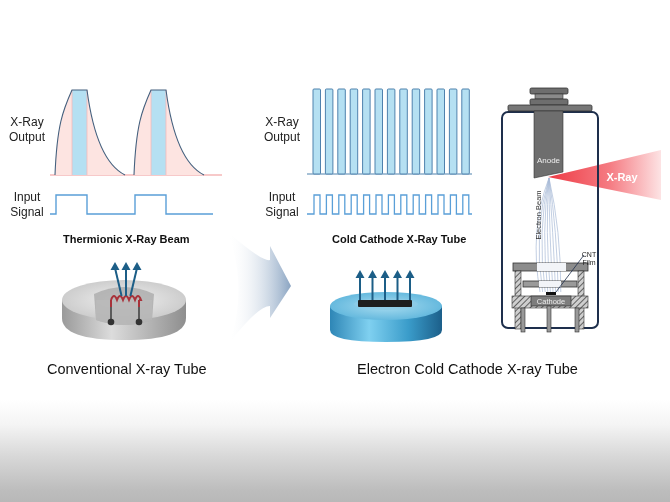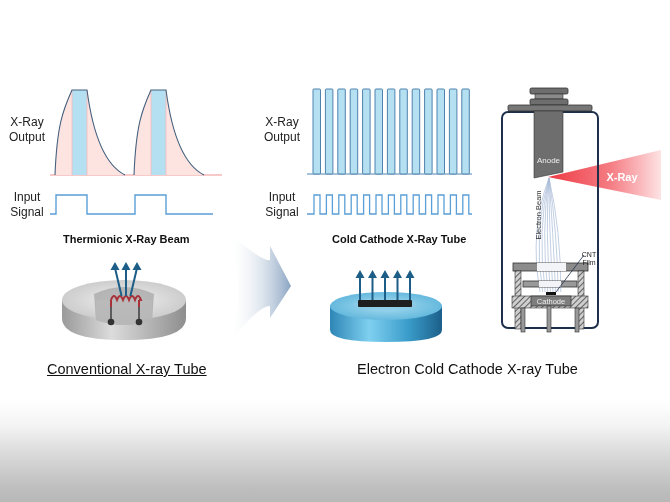--- a/index.html
+++ b/index.html
@@ -203,14 +203,14 @@
 <div class="abs lbl" style="left:257px;top:115px;width:50px;">
   <div>X-Ray</div>
   <div>Output</div>
 </div>
 <div class="abs lbl" style="left:259px;top:190px;width:46px;">
   <div>Input</div>
   <div>Signal</div>
 </div>
 <div class="abs title" style="left:316px;top:233px;margin-left:16px;">Cold Cathode X-Ray Tube</div>
 
-<div class="abs caption" style="left:47px;top:361px;text-decoration:underline;">Conventional X-ray Tube</div>
+<div class="abs caption" style="left:47px;top:361px;">Conventional X-ray Tube</div>
 <div class="abs caption" style="left:357px;top:361px;">Electron Cold Cathode X-ray Tube</div>
 
 </body></html>

